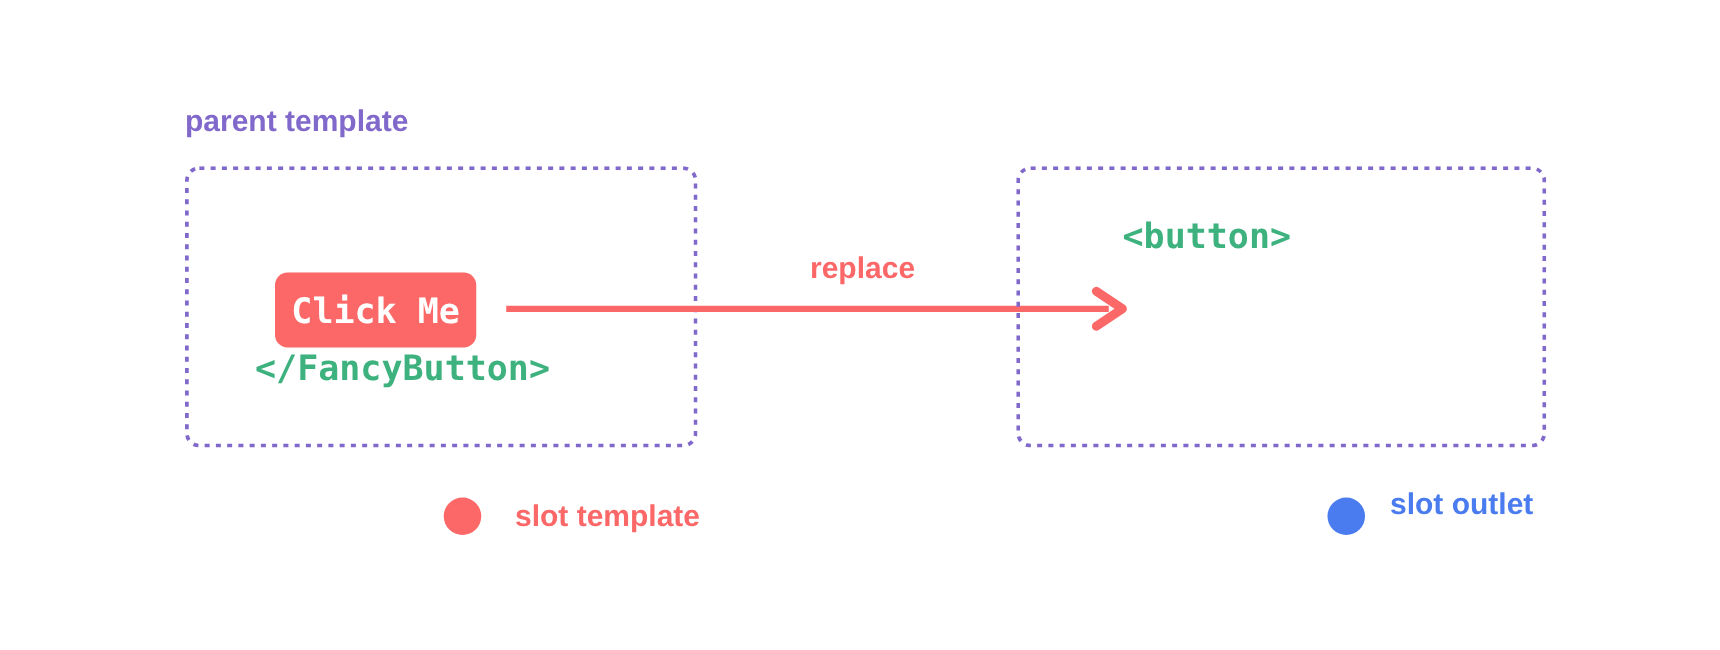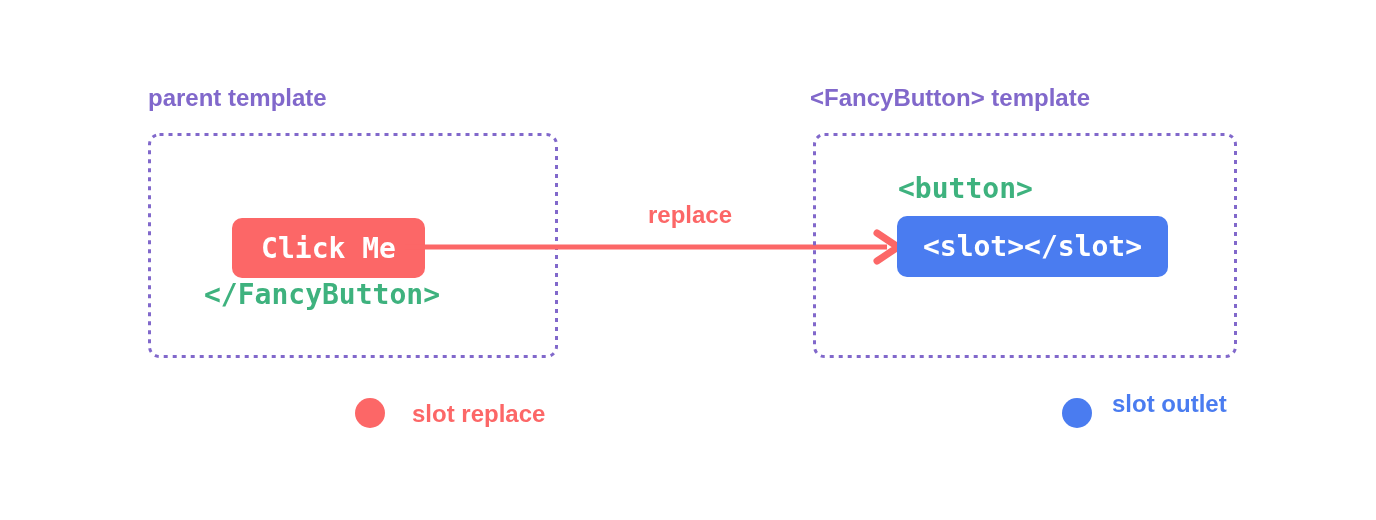--- a/index.html
+++ b/index.html
@@ -94,41 +94,39 @@
 
 <div class="canvas">
 
   <div class="panel-title" style="left:148px; top:86px;">parent template</div>
 
   <svg class="dashed-box" style="left:148px; top:133px;" width="410" height="225">
     <rect x="1.5" y="1.5" width="407" height="222" rx="10"></rect>
   </svg>
 
 
-  <div class="chip chip-red" style="left:232px; top:218px; width:193px; height:60px;">Click Me</div>
+  <div class="chip chip-red" style="left:220px; top:218px; width:161px; height:60px;">Click Me</div>
 
   <div class="code-line" style="left:204px; top:281px;">&lt;/FancyButton&gt;</div>
 
   <div class="arrow-label">replace</div>
 
   <svg class="arrow-svg">
     <line class="arrow-line" x1="2" y1="22" x2="484" y2="22"></line>
     <polyline class="arrow-head" points="474,8 495,22 474,36"></polyline>
   </svg>
 
-  <div class="panel-title" style="left:810px; top:86px;">&lt;FancyButton&gt; template</div>
 
   <svg class="dashed-box" style="left:813px; top:133px;" width="424" height="225">
     <rect x="1.5" y="1.5" width="421" height="222" rx="10"></rect>
   </svg>
 
   <div class="code-line" style="left:898px; top:175px;">&lt;button&gt;</div>
 
-  <div class="chip chip-blue" style="left:897px; top:216px; width:271px; height:61px;">&lt;slot&gt;&lt;/slot&gt;</div>
 
 
   <div class="legend-dot legend-dot-red" style="left:355px; top:398px;"></div>
-  <div class="legend-label legend-label-red" style="left:412px; top:402px;">slot replace</div>
+  <div class="legend-label legend-label-red" style="left:412px; top:402px;">slot template</div>
 
   <div class="legend-dot legend-dot-blue" style="left:1062px; top:398px;"></div>
   <div class="legend-label legend-label-blue" style="left:1112px; top:392px;">slot outlet</div>
 
 </div>
 
 </body></html>

